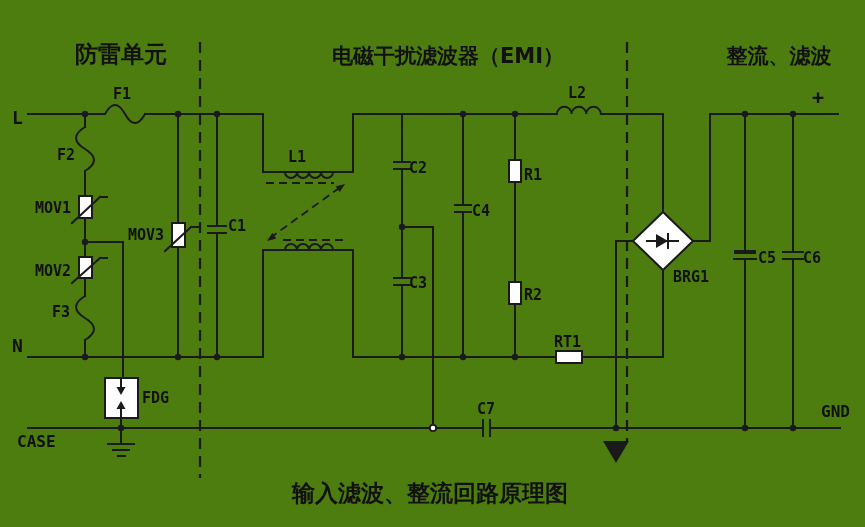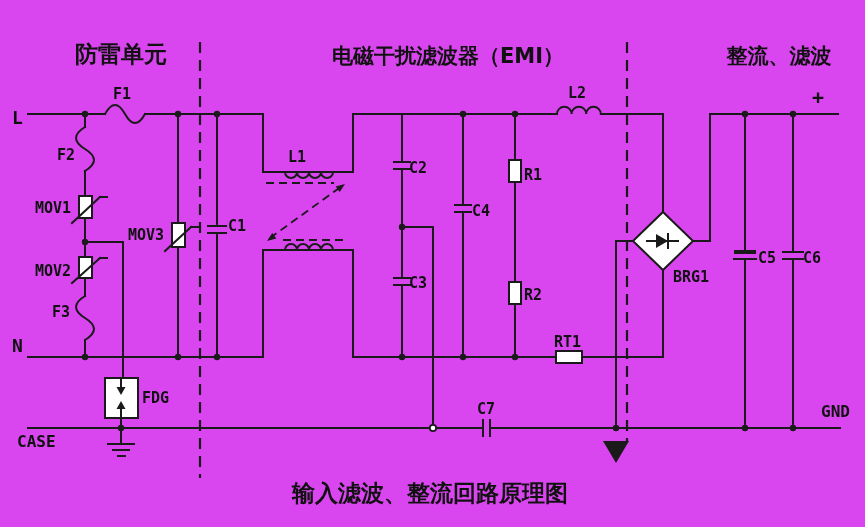--- a/index.html
+++ b/index.html
@@ -1,16 +1,16 @@
 <!DOCTYPE html>
 <html><head>
 <meta charset="utf-8">
 <style>
   html,body{margin:0;padding:0;background:#ffffff;}
-  .canvas{position:relative;width:865px;height:527px;background:#d946ef;overflow:hidden;
+  .canvas{position:relative;width:865px;height:527px;background:#4d7c0f;overflow:hidden;
           font-family:"DejaVu Sans",sans-serif;}
   svg{display:block;}
   .w{stroke:#1a1a1a;stroke-width:2;fill:none;stroke-linecap:square;}
   .dash{stroke:#1a1a1a;stroke-width:2.2;fill:none;stroke-dasharray:11 7;}
   .core{stroke:#1a1a1a;stroke-width:1.8;fill:none;stroke-dasharray:8 5;}
   .box{fill:#ffffff;stroke:#1a1a1a;stroke-width:2;}
   .solid{fill:#1a1a1a;stroke:none;}
   .ocirc{fill:#ffffff;stroke:#1a1a1a;stroke-width:1.8;}
   text{fill:#111111;}
   .lbl{font:bold 15px "DejaVu Sans Mono",monospace;}

